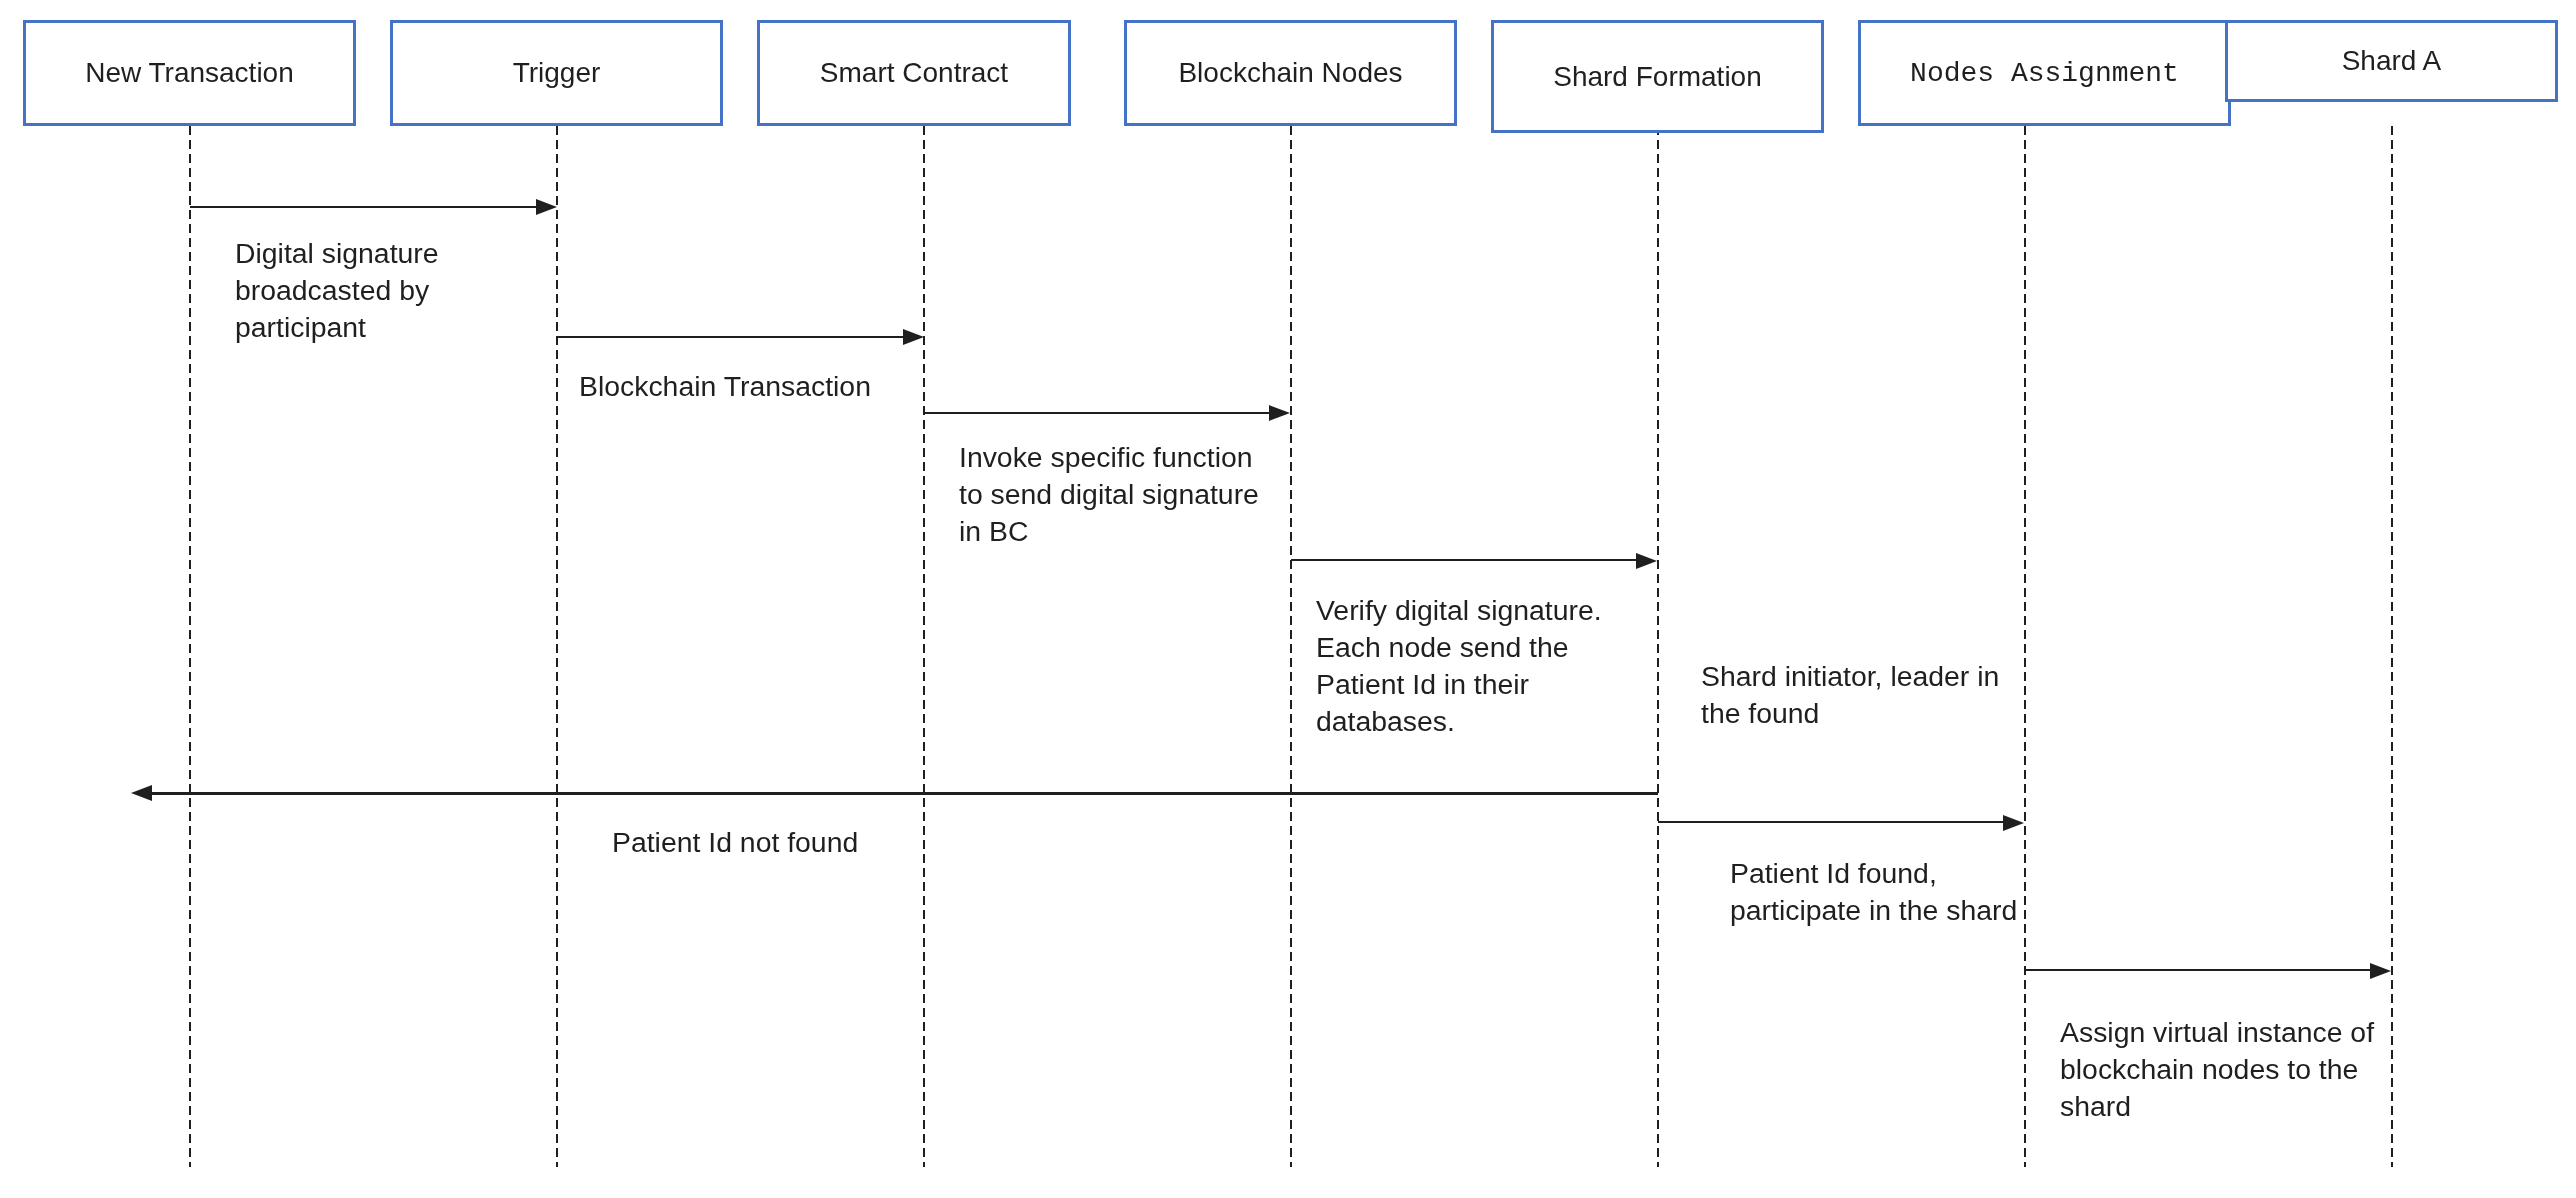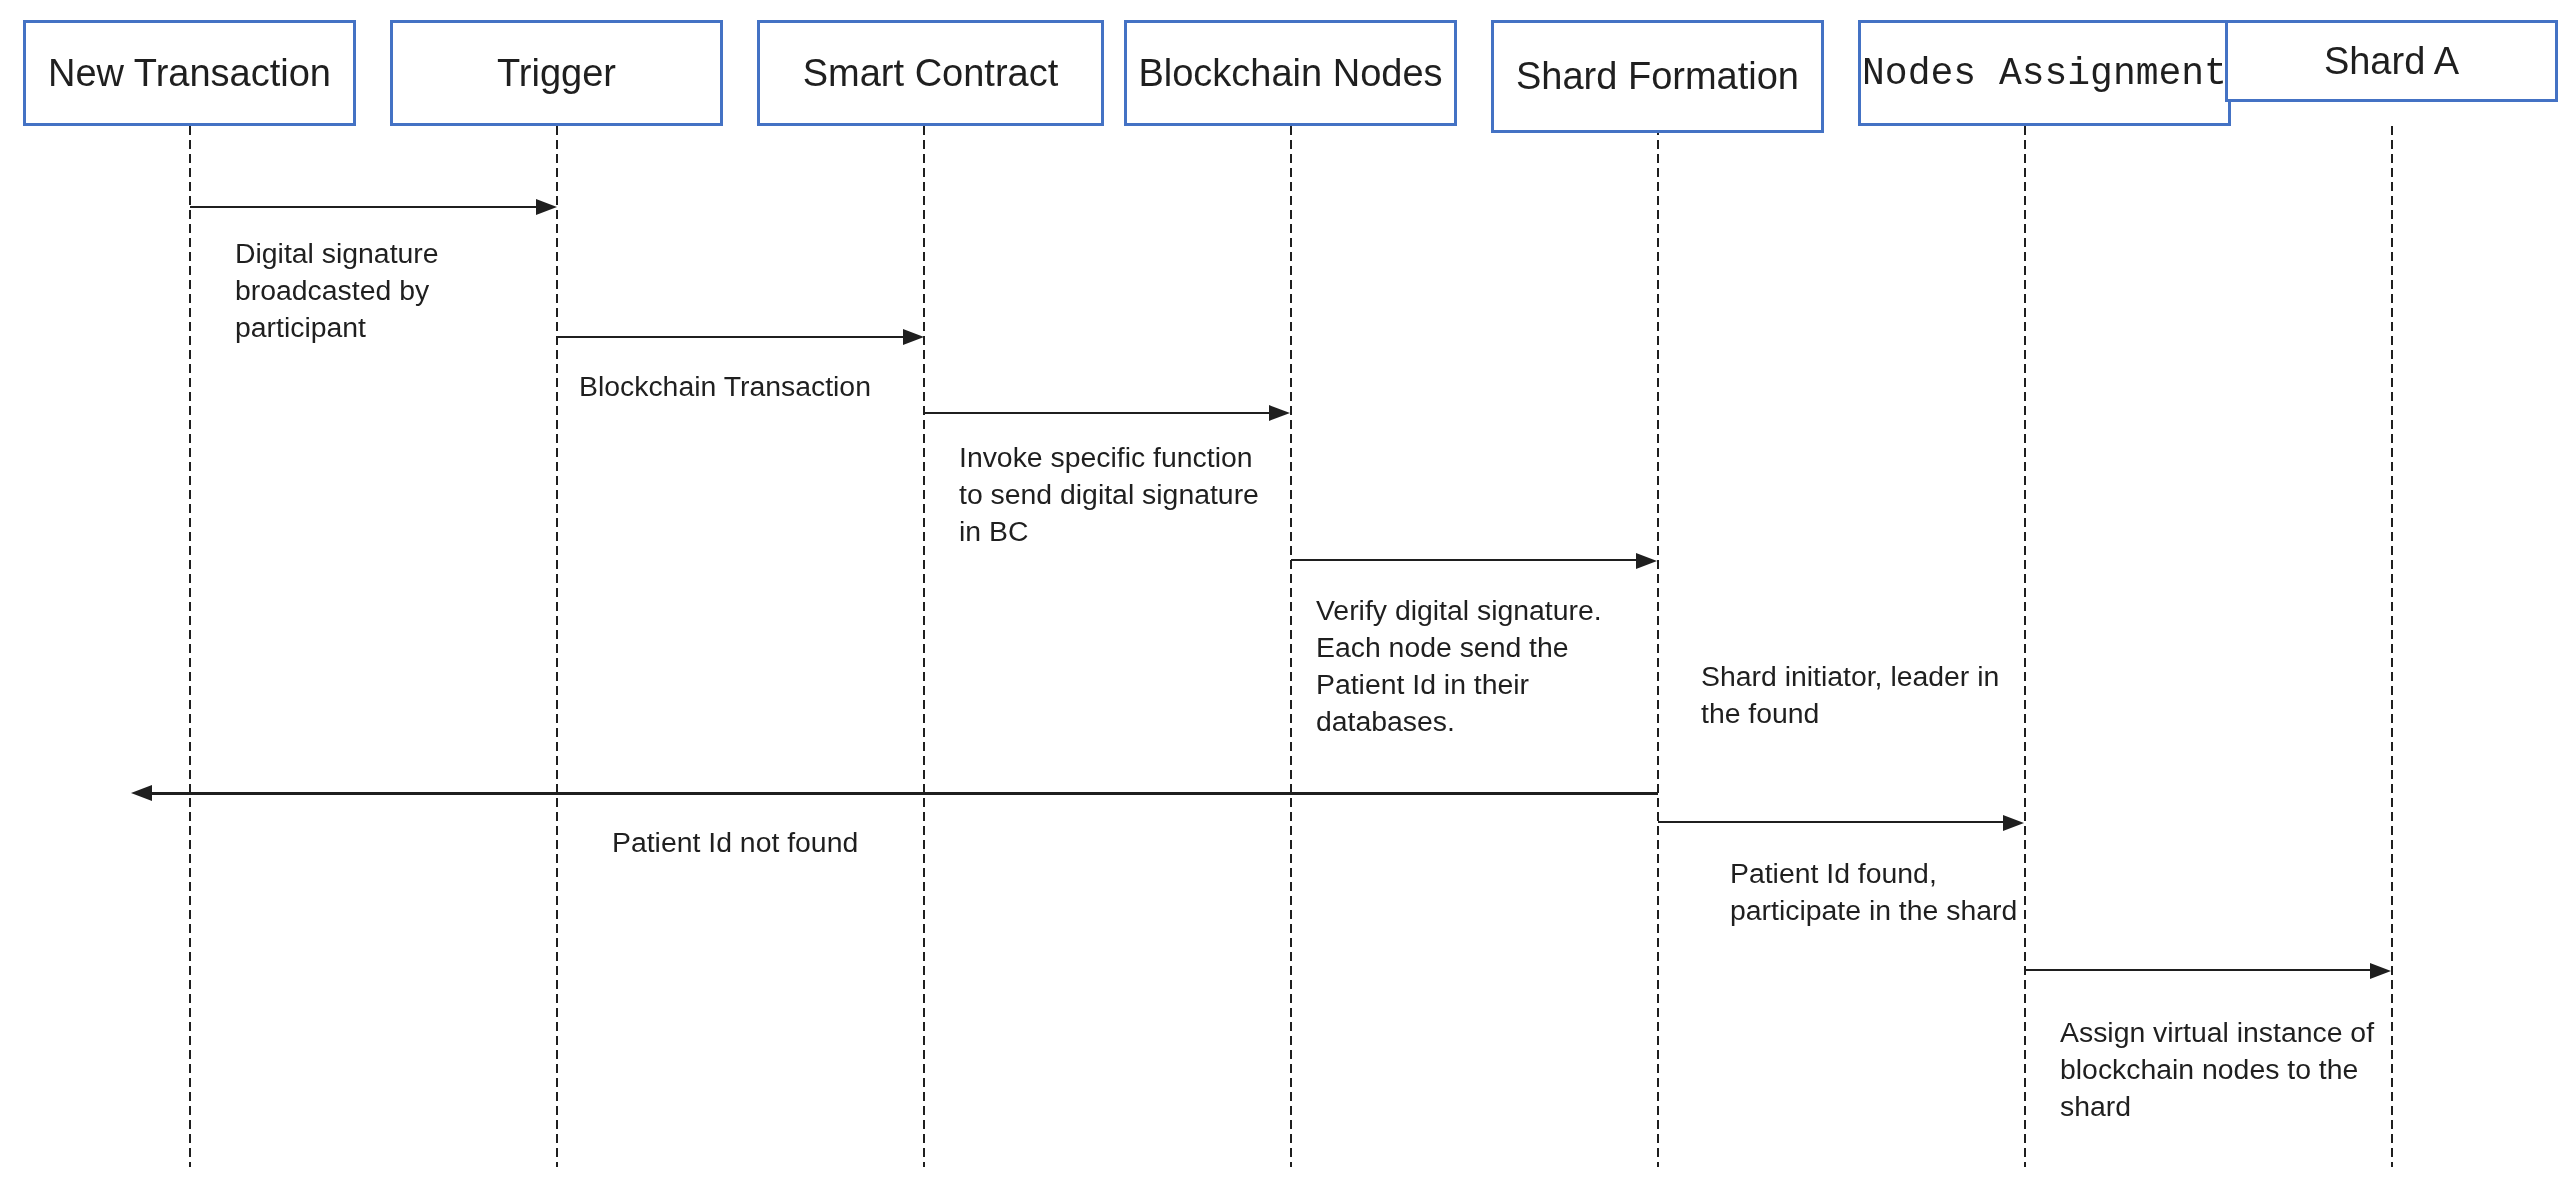--- a/index.html
+++ b/index.html
@@ -18,21 +18,21 @@
   .actor-box {
     position: absolute;
     box-sizing: border-box;
     border: 3.3px solid var(--accent, #4472C4);
     background: var(--actor-fill, #ffffff);
     display: flex;
     align-items: center;
     justify-content: center;
   }
   .actor-label {
-    font-size: 38px;
+    font-size: 28px;
     letter-spacing: 0px;
     color: var(--text, #1f1f1f);
     white-space: nowrap;
   }
   .lifeline {
     position: absolute;
     width: 2px;
     background: repeating-linear-gradient(
       to bottom,
       var(--line, #2b2b2b) 0px,
@@ -79,21 +79,21 @@
       <div class="lifeline" style="left: 2024px; top: 126px; height: 1041px;"></div>
       <div class="lifeline" style="left: 2391px; top: 126px; height: 1041px;"></div>
     </div>
   <div id="actors-layer">
       <div class="actor-box" style="left: 23px; top: 20px; width: 333px; height: 106px;">
         <span class="actor-label">New Transaction</span>
       </div>
       <div class="actor-box" style="left: 390px; top: 20px; width: 333px; height: 106px;">
         <span class="actor-label">Trigger</span>
       </div>
-      <div class="actor-box" style="left: 757px; top: 20px; width: 347px; height: 106px; text-align: right;">
+      <div class="actor-box" style="left: 757px; top: 20px; width: 314px; height: 106px; text-align: right;">
         <span class="actor-label">Smart Contract</span>
       </div>
       <div class="actor-box" style="left: 1124px; top: 20px; width: 333px; height: 106px;">
         <span class="actor-label">Blockchain Nodes</span>
       </div>
       <div class="actor-box" style="left: 1491px; top: 20px; width: 333px; height: 113px;">
         <span class="actor-label">Shard Formation</span>
       </div>
       <div class="actor-box" style="left: 1858px; top: 20px; width: 373px; height: 106px; font-family: Liberation Mono, monospace;">
         <span class="actor-label">Nodes Assignment</span>

